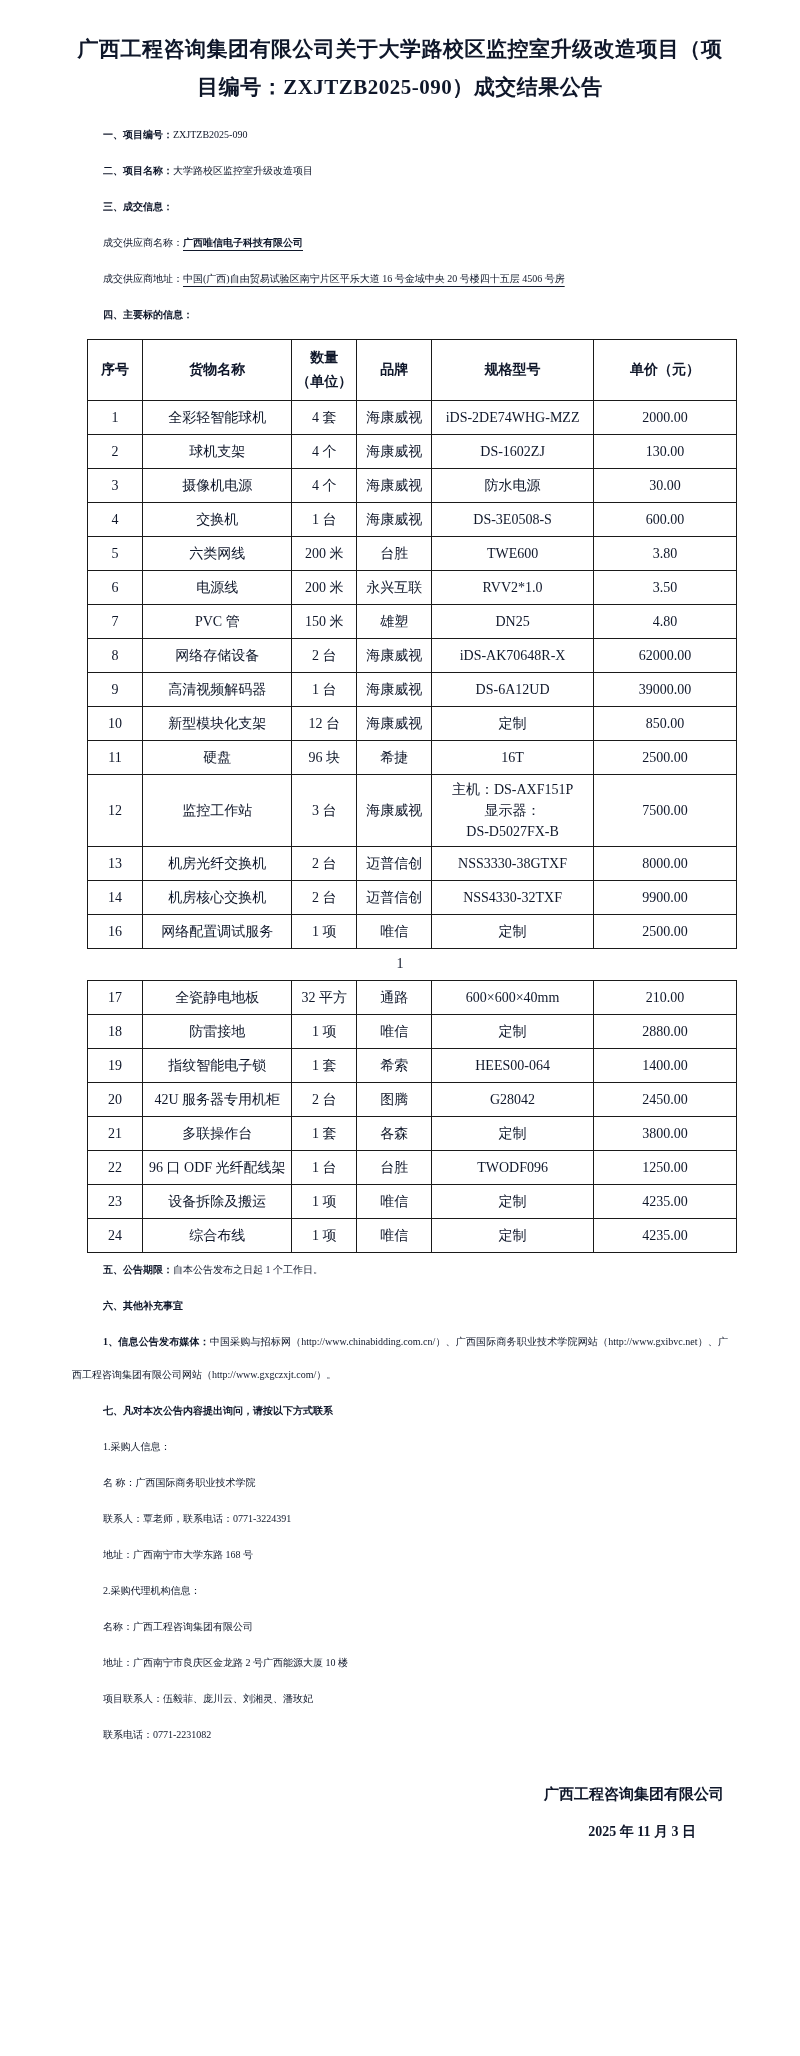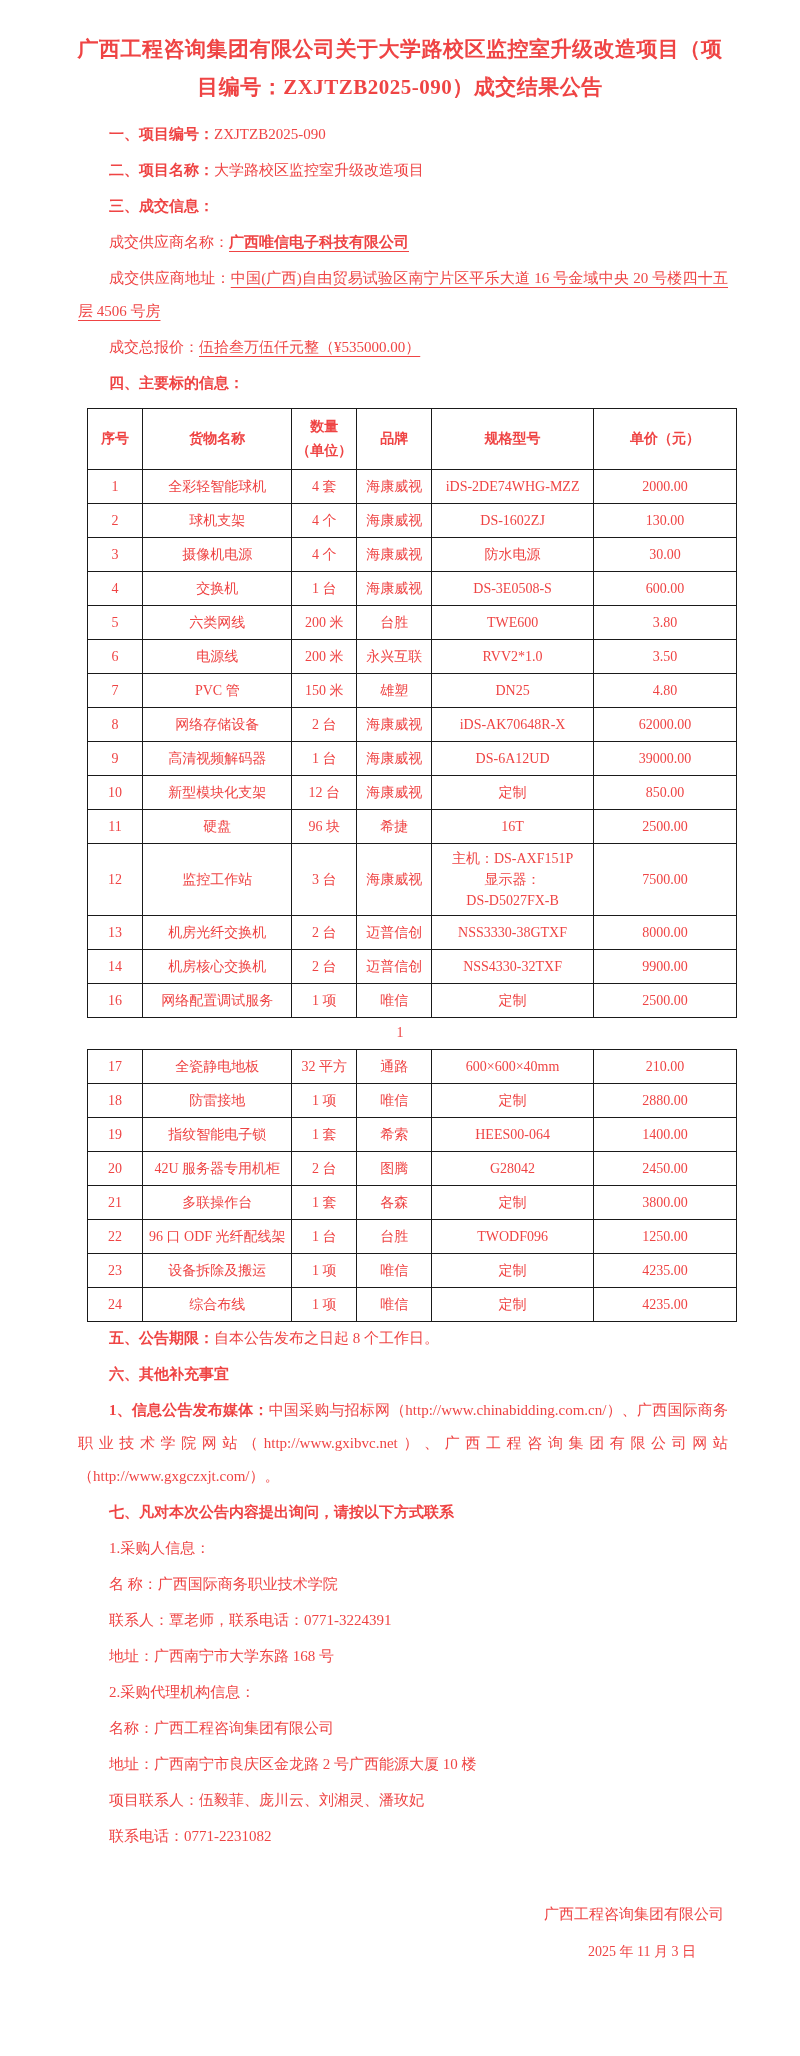--- a/index.html
+++ b/index.html
@@ -1,37 +1,37 @@
 <!DOCTYPE html>
 <html><head>
 <meta charset="utf-8">
 <style>
   html,body{margin:0;padding:0;background:#ffffff;}
   .page{
     position:relative;
     width:800px;height:2056px;
     margin:0 auto;
     background:#ffffff;
-    color:#ef4444;
+    color:#0f172a;
     font-family:"Liberation Serif","DejaVu Serif",serif;
     box-sizing:border-box;
     padding:30px 72px 0 72px;
     overflow:hidden;
   }
   .doc-title{
     font-size:21px;font-weight:bold;
     text-align:center;
     line-height:38px;
     margin:0 0 12px 0;
     letter-spacing:0.5px;
   }
   p.body-line{
-    font-size:15px;
+    font-size:10px;
     line-height:33px;
-    margin:0 0 3px 6px;
+    margin:0 0 3px 0;
     text-indent:31px;
     text-align:justify;
   }
   .lbl-bold{font-weight:bold;}
   .u{ text-decoration:underline; text-underline-offset:4px; }
   .u-bold{ font-weight:bold; text-decoration:underline; text-underline-offset:4px; }
   table.items{
     border-collapse:collapse;
     width:650px;
     margin:8px 0 0 15px;
@@ -53,21 +53,21 @@
   }
   table.items td{height:25px;}
   .pre{white-space:pre-line;}
   td.spec{white-space:pre-line;line-height:31px;}
   .page-num{
     font-size:14px;
     text-align:center;
     margin:7px 0 6px 0;
   }
   .sec-gap{margin-top:9px;}
-  .footer-block{margin-top:45px;}
+  .footer-block{margin-top:27px;font-weight:bold;}
   .footer-company{
     font-size:15px;line-height:33px;margin:0;
     text-align:right;padding-right:4px;
   }
   .footer-date{
     font-size:14px;line-height:33px;margin:4px 0 0 0;
     text-align:right;padding-right:32px;
   }
 </style>
 </head>
@@ -80,21 +80,20 @@
   <p class="body-line"><span class="lbl-bold">一、项目编号：</span><span>ZXJTZB2025-090</span></p>
 
   <p class="body-line"><span class="lbl-bold">二、项目名称：</span><span>大学路校区监控室升级改造项目</span></p>
 
   <p class="body-line"><span class="lbl-bold">三、成交信息：</span></p>
 
   <p class="body-line"><span>成交供应商名称：</span><span class="u-bold">广西唯信电子科技有限公司</span></p>
 
   <p class="body-line"><span>成交供应商地址：</span><span class="u">中国(广西)自由贸易试验区南宁片区平乐大道 16 号金域中央 20 号楼四十五层 4506 号房</span></p>
 
-  <p class="body-line"><span>成交总报价：</span><span class="u">伍拾叁万伍仟元整（¥535000.00）</span></p>
 
   <p class="body-line sec-gap"><span class="lbl-bold">四、主要标的信息：</span></p>
 
   <table class="items">
     <colgroup>
       <col style="width:8.5%">
         <col style="width:23%">
         <col style="width:10%">
       <col style="width:11.5%">
         <col style="width:25%">
@@ -309,21 +308,21 @@
           <td>24</td>
           <td>综合布线</td>
           <td>1 项</td>
           <td>唯信</td>
           <td>定制</td>
           <td>4235.00</td>
         </tr>
       </tbody>
   </table>
 
-  <p class="body-line sec-gap"><span class="lbl-bold">五、公告期限：</span><span>自本公告发布之日起 8 个工作日。</span></p>
+  <p class="body-line sec-gap"><span class="lbl-bold">五、公告期限：</span><span>自本公告发布之日起 1 个工作日。</span></p>
 
   <p class="body-line"><span class="lbl-bold">六、其他补充事宜</span></p>
 
   <p class="body-line"><span class="lbl-bold">1、信息公告发布媒体：</span><span>中国采购与招标网（http://www.chinabidding.com.cn/）、广西国际商务职业技术学院网站（http://www.gxibvc.net）、广西工程咨询集团有限公司网站（http://www.gxgczxjt.com/）。</span></p>
 
 
   <p class="body-line"><span class="lbl-bold">七、凡对本次公告内容提出询问，请按以下方式联系</span></p>
 
   <p class="body-line">1.采购人信息：</p>
   <p class="body-line">名 称：广西国际商务职业技术学院</p>

